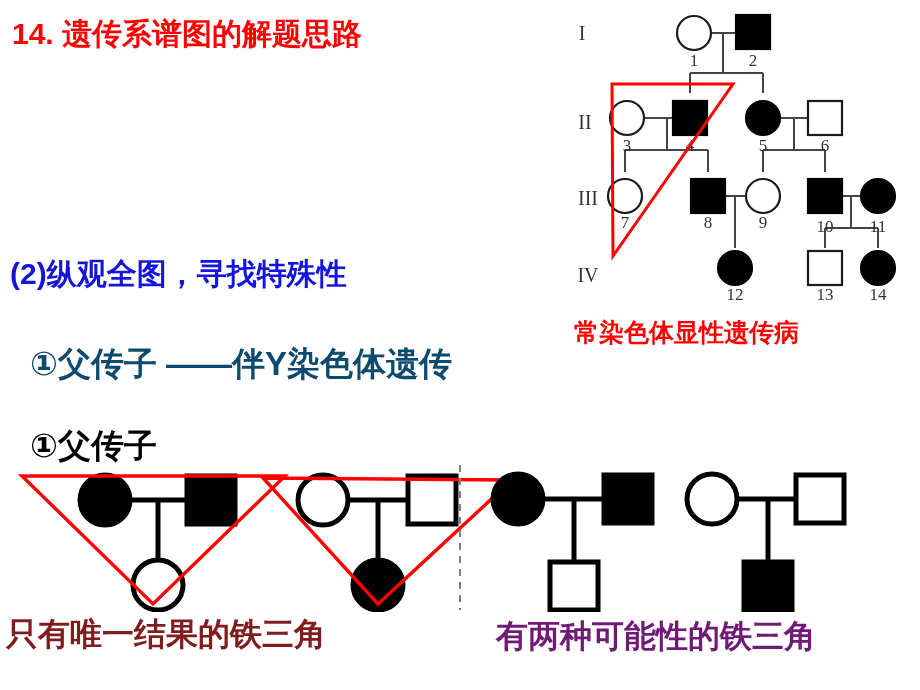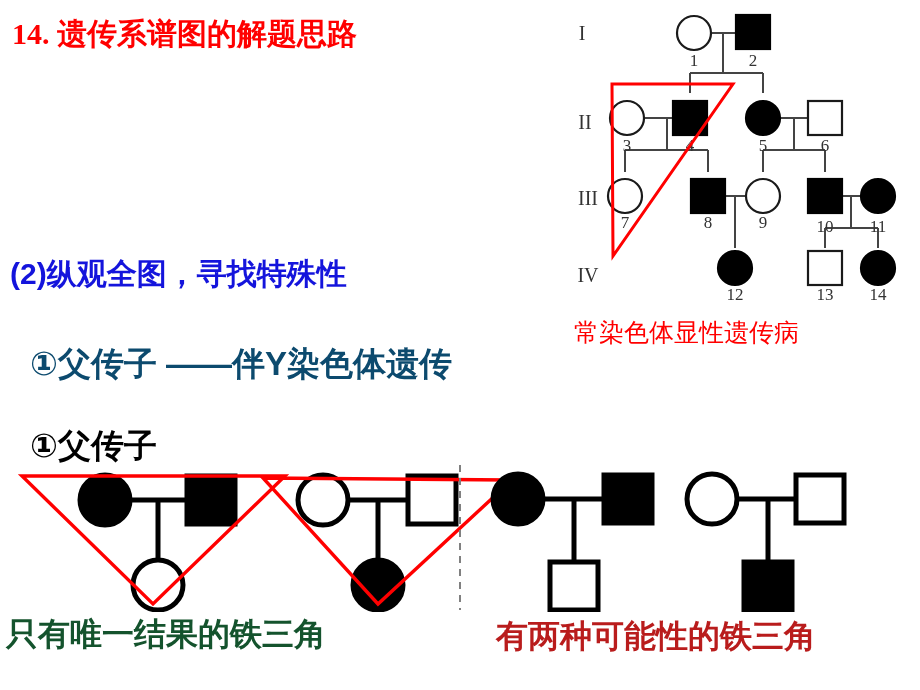--- a/index.html
+++ b/index.html
@@ -19,21 +19,20 @@
   
   .title {
     position: absolute;
     left: 12px;
     top: 14px;
     font-size: 30px;
     font-weight: bold;
     color: #ff0000;
     letter-spacing: 0px;
     white-space: nowrap;
-    font-family: Liberation Serif, serif;
   }
   .para {
     position: absolute;
     left: 10px;
     top: 82px;
     width: 540px;
     font-size: 30px;
     font-weight: bold;
     color: #1414dc;
     line-height: 41px;
@@ -64,40 +63,40 @@
     font-size: 33px;
     font-weight: bold;
     color: #000000;
     white-space: nowrap;
   }
   .caption-red {
     position: absolute;
     left: 574px;
     top: 316px;
     font-size: 25px;
-    font-weight: normal;
+    font-weight: bold;
     color: #ff0000;
     white-space: nowrap;
   }
   .caption-blue {
     position: absolute;
     left: 6px;
     top: 613px;
     font-size: 32px;
     font-weight: bold;
-    color: #14532d;
+    color: #7f1d1d;
     white-space: nowrap;
   }
   .caption-darkred {
     position: absolute;
     left: 496px;
     top: 615px;
     font-size: 32px;
     font-weight: bold;
-    color: #b91c1c;
+    color: #701a75;
     white-space: nowrap;
   }
 
   
   #pedigree {
     position: absolute;
     left: 560px;
     top: 0px;
     width: 360px;
     height: 310px;

